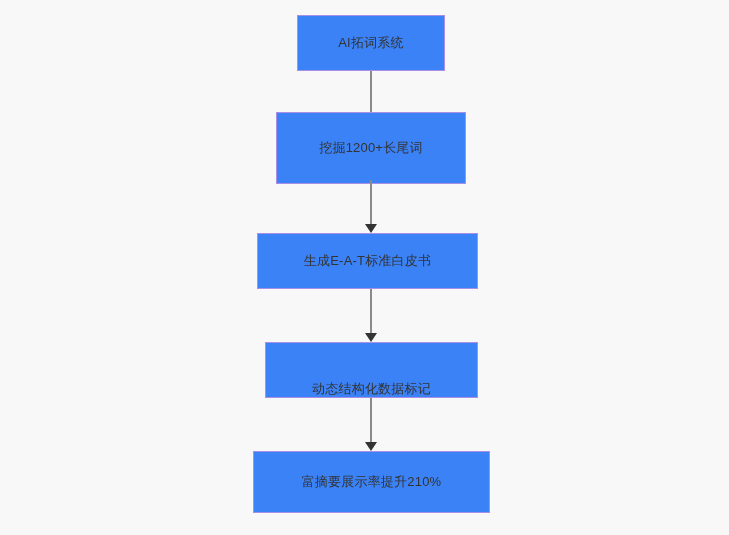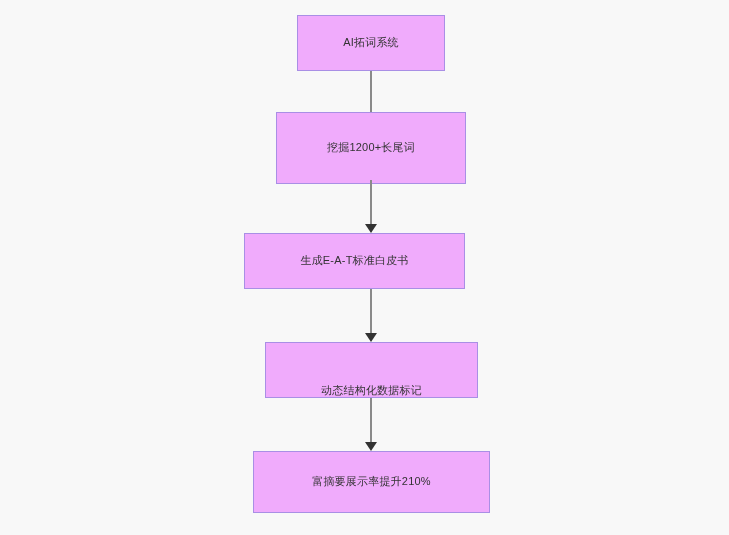--- a/index.html
+++ b/index.html
@@ -16,41 +16,41 @@
 
   #flowchart {
     position: relative;
     width: 729px;
     height: 535px;
   }
 
   .node {
     position: absolute;
     box-sizing: border-box;
-    background: #f0abfc;
+    background: #3b82f6;
     border: 1.6px solid #a98fe5;
     display: flex;
     align-items: center;
     justify-content: center;
     color: #333333;
-    font-size: 11px;
+    font-size: 13px;
     line-height: 1.2;
     letter-spacing: 0.2px;
     white-space: nowrap;
   }
 
   .node-label {
     display: block;
     text-align: center;
   }
 
   
   .node-1 { left: 297px; top: 15px;  width: 148px; height: 56px; }
   .node-2 { left: 276px; top: 112px; width: 190px; height: 72px; }
-  .node-3 { left: 244px; top: 233px; width: 221px; height: 56px; justify-content: center; }
+  .node-3 { left: 257px; top: 233px; width: 221px; height: 56px; justify-content: center; }
   .node-4 { left: 265px; top: 342px; width: 213px; height: 56px; align-items: flex-end; }
   .node-5 { left: 253px; top: 451px; width: 237px; height: 62px; }
 
   
   .connector {
     position: absolute;
     width: 14px;
   }
   .connector .stem {
     position: absolute;

